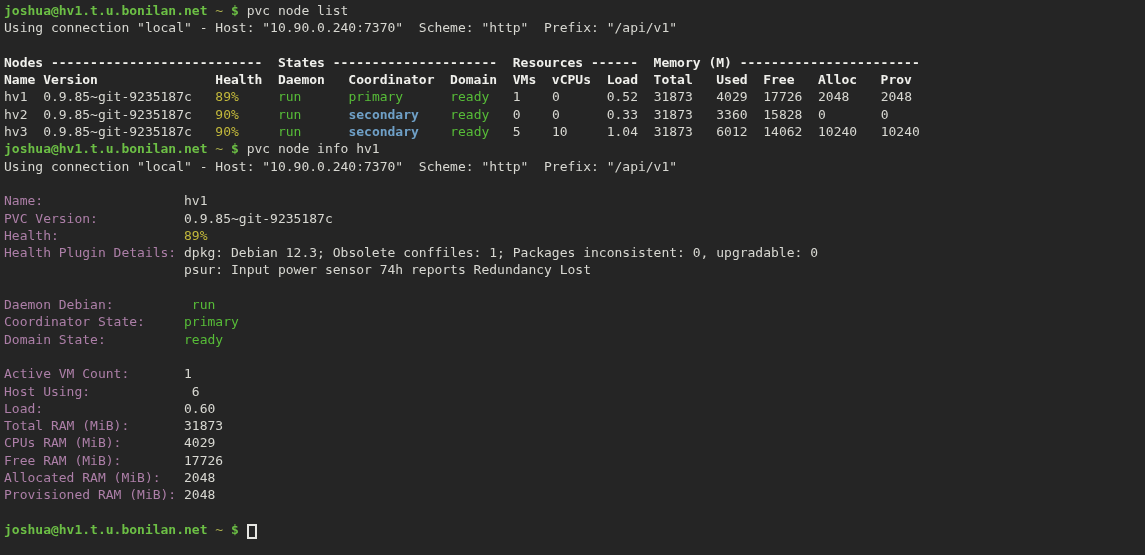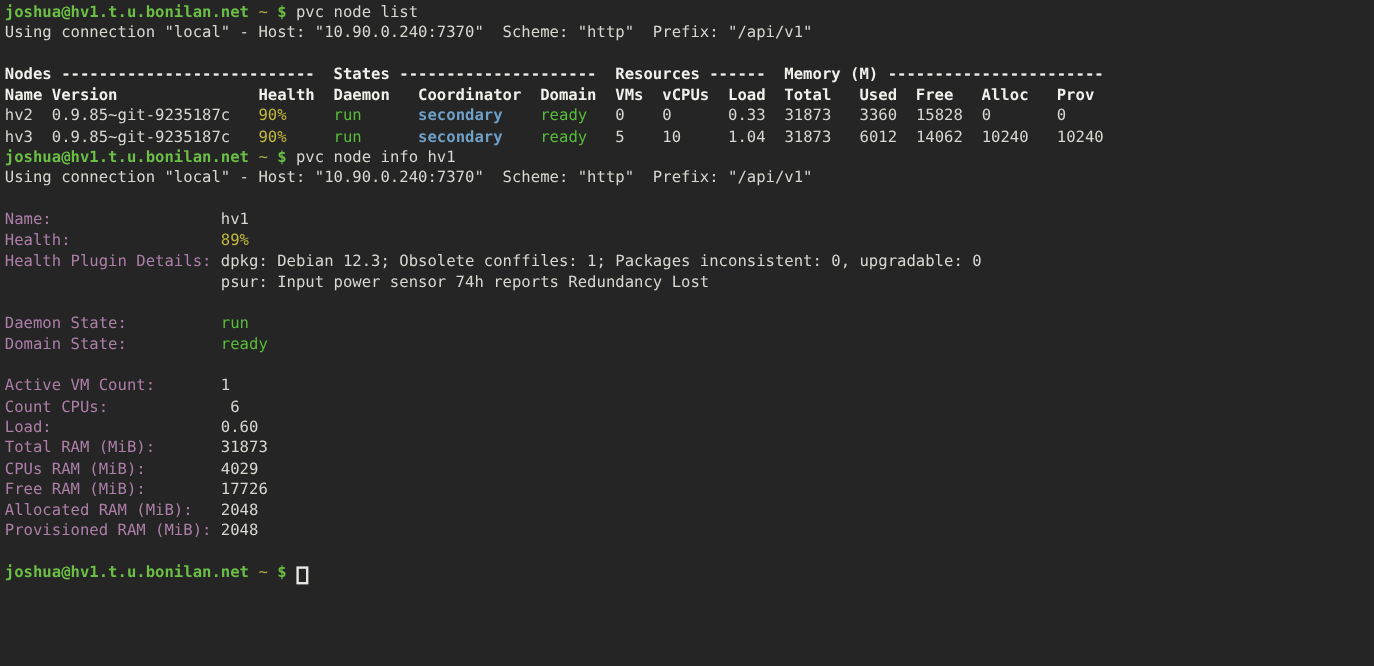--- a/index.html
+++ b/index.html
@@ -31,35 +31,38 @@
 </style>
 </head>
 <body>
 
 <div class="terminal" id="screen">
     <div class="line"><span class="p">joshua@hv1.t.u.bonilan.net</span><span> </span><span class="tl">~</span><span> </span><span class="p">$</span><span> pvc node list</span></div>
     <div class="line"><span>Using connection "local" - Host: "10.90.0.240:7370"  Scheme: "http"  Prefix: "/api/v1"</span></div>
     <div class="line"></div>
     <div class="line"><span class="hdr">Nodes ---------------------------  States ---------------------  Resources ------  Memory (M) -----------------------</span></div>
     <div class="line"><span class="hdr">Name Version               Health  Daemon   Coordinator  Domain  VMs  vCPUs  Load  Total   Used  Free   Alloc   Prov</span></div>
+    <div class="line"><span>hv1  </span><span>0.9.85~git-9235187c   </span><span class="yel">89%</span><span>     </span><span class="grn">run</span><span>      </span><span class="grn">primary</span><span>      </span><span class="grn">ready</span><span>   </span><span>1    0      0.52  31873   4029  17726  2048    2048</span></div>
     <div class="line"><span>hv2  </span><span>0.9.85~git-9235187c   </span><span class="yel">90%</span><span>     </span><span class="grn">run</span><span>      </span><span class="blu">secondary</span><span>    </span><span class="grn">ready</span><span>   </span><span>0    0      0.33  31873   3360  15828  0       0</span></div>
     <div class="line"><span>hv3  </span><span>0.9.85~git-9235187c   </span><span class="yel">90%</span><span>     </span><span class="grn">run</span><span>      </span><span class="blu">secondary</span><span>    </span><span class="grn">ready</span><span>   </span><span>5    10     1.04  31873   6012  14062  10240   10240</span></div>
     <div class="line"><span class="p">joshua@hv1.t.u.bonilan.net</span><span> </span><span class="tl">~</span><span> </span><span class="p">$</span><span> pvc node info hv1</span></div>
     <div class="line"><span>Using connection "local" - Host: "10.90.0.240:7370"  Scheme: "http"  Prefix: "/api/v1"</span></div>
     <div class="line"></div>
     <div class="line"><span class="mag">Name:</span><span>                  </span><span>hv1</span></div>
+    <div class="line"><span class="mag">PVC Version:</span><span>           </span><span>0.9.85~git-9235187c</span></div>
     <div class="line"><span class="mag">Health:</span><span>                </span><span class="yel">89%</span></div>
     <div class="line"><span class="mag">Health Plugin Details:</span><span> </span><span>dpkg: Debian 12.3; Obsolete conffiles: 1; Packages inconsistent: 0, upgradable: 0</span></div>
     <div class="line"><span>                       </span><span>psur: Input power sensor 74h reports Redundancy Lost</span></div>
     <div class="line"></div>
-    <div class="line"><span class="mag">Daemon State:</span><span>          </span><span class="grn">run</span></div>
+    <div class="line"><span class="mag">Daemon Debian:</span><span>          </span><span class="grn">run</span></div>
+    <div class="line"><span class="mag">Coordinator State:</span><span>     </span><span class="grn">primary</span></div>
     <div class="line"><span class="mag">Domain State:</span><span>          </span><span class="grn">ready</span></div>
     <div class="line"></div>
     <div class="line"><span class="mag">Active VM Count:</span><span>       </span><span>1</span></div>
-    <div class="line"><span class="mag">Count CPUs:</span><span>             </span><span>6</span></div>
+    <div class="line"><span class="mag">Host Using:</span><span>             </span><span>6</span></div>
     <div class="line"><span class="mag">Load:</span><span>                  </span><span>0.60</span></div>
     <div class="line"><span class="mag">Total RAM (MiB):</span><span>       </span><span>31873</span></div>
     <div class="line"><span class="mag">CPUs RAM (MiB):</span><span>        </span><span>4029</span></div>
     <div class="line"><span class="mag">Free RAM (MiB):</span><span>        </span><span>17726</span></div>
     <div class="line"><span class="mag">Allocated RAM (MiB):</span><span>   </span><span>2048</span></div>
     <div class="line"><span class="mag">Provisioned RAM (MiB):</span><span> </span><span>2048</span></div>
     <div class="line"></div>
     <div class="line"><span class="p">joshua@hv1.t.u.bonilan.net</span><span> </span><span class="tl">~</span><span> </span><span class="p">$</span><span> </span><span class="cursor"></span></div>
   </div>
 

